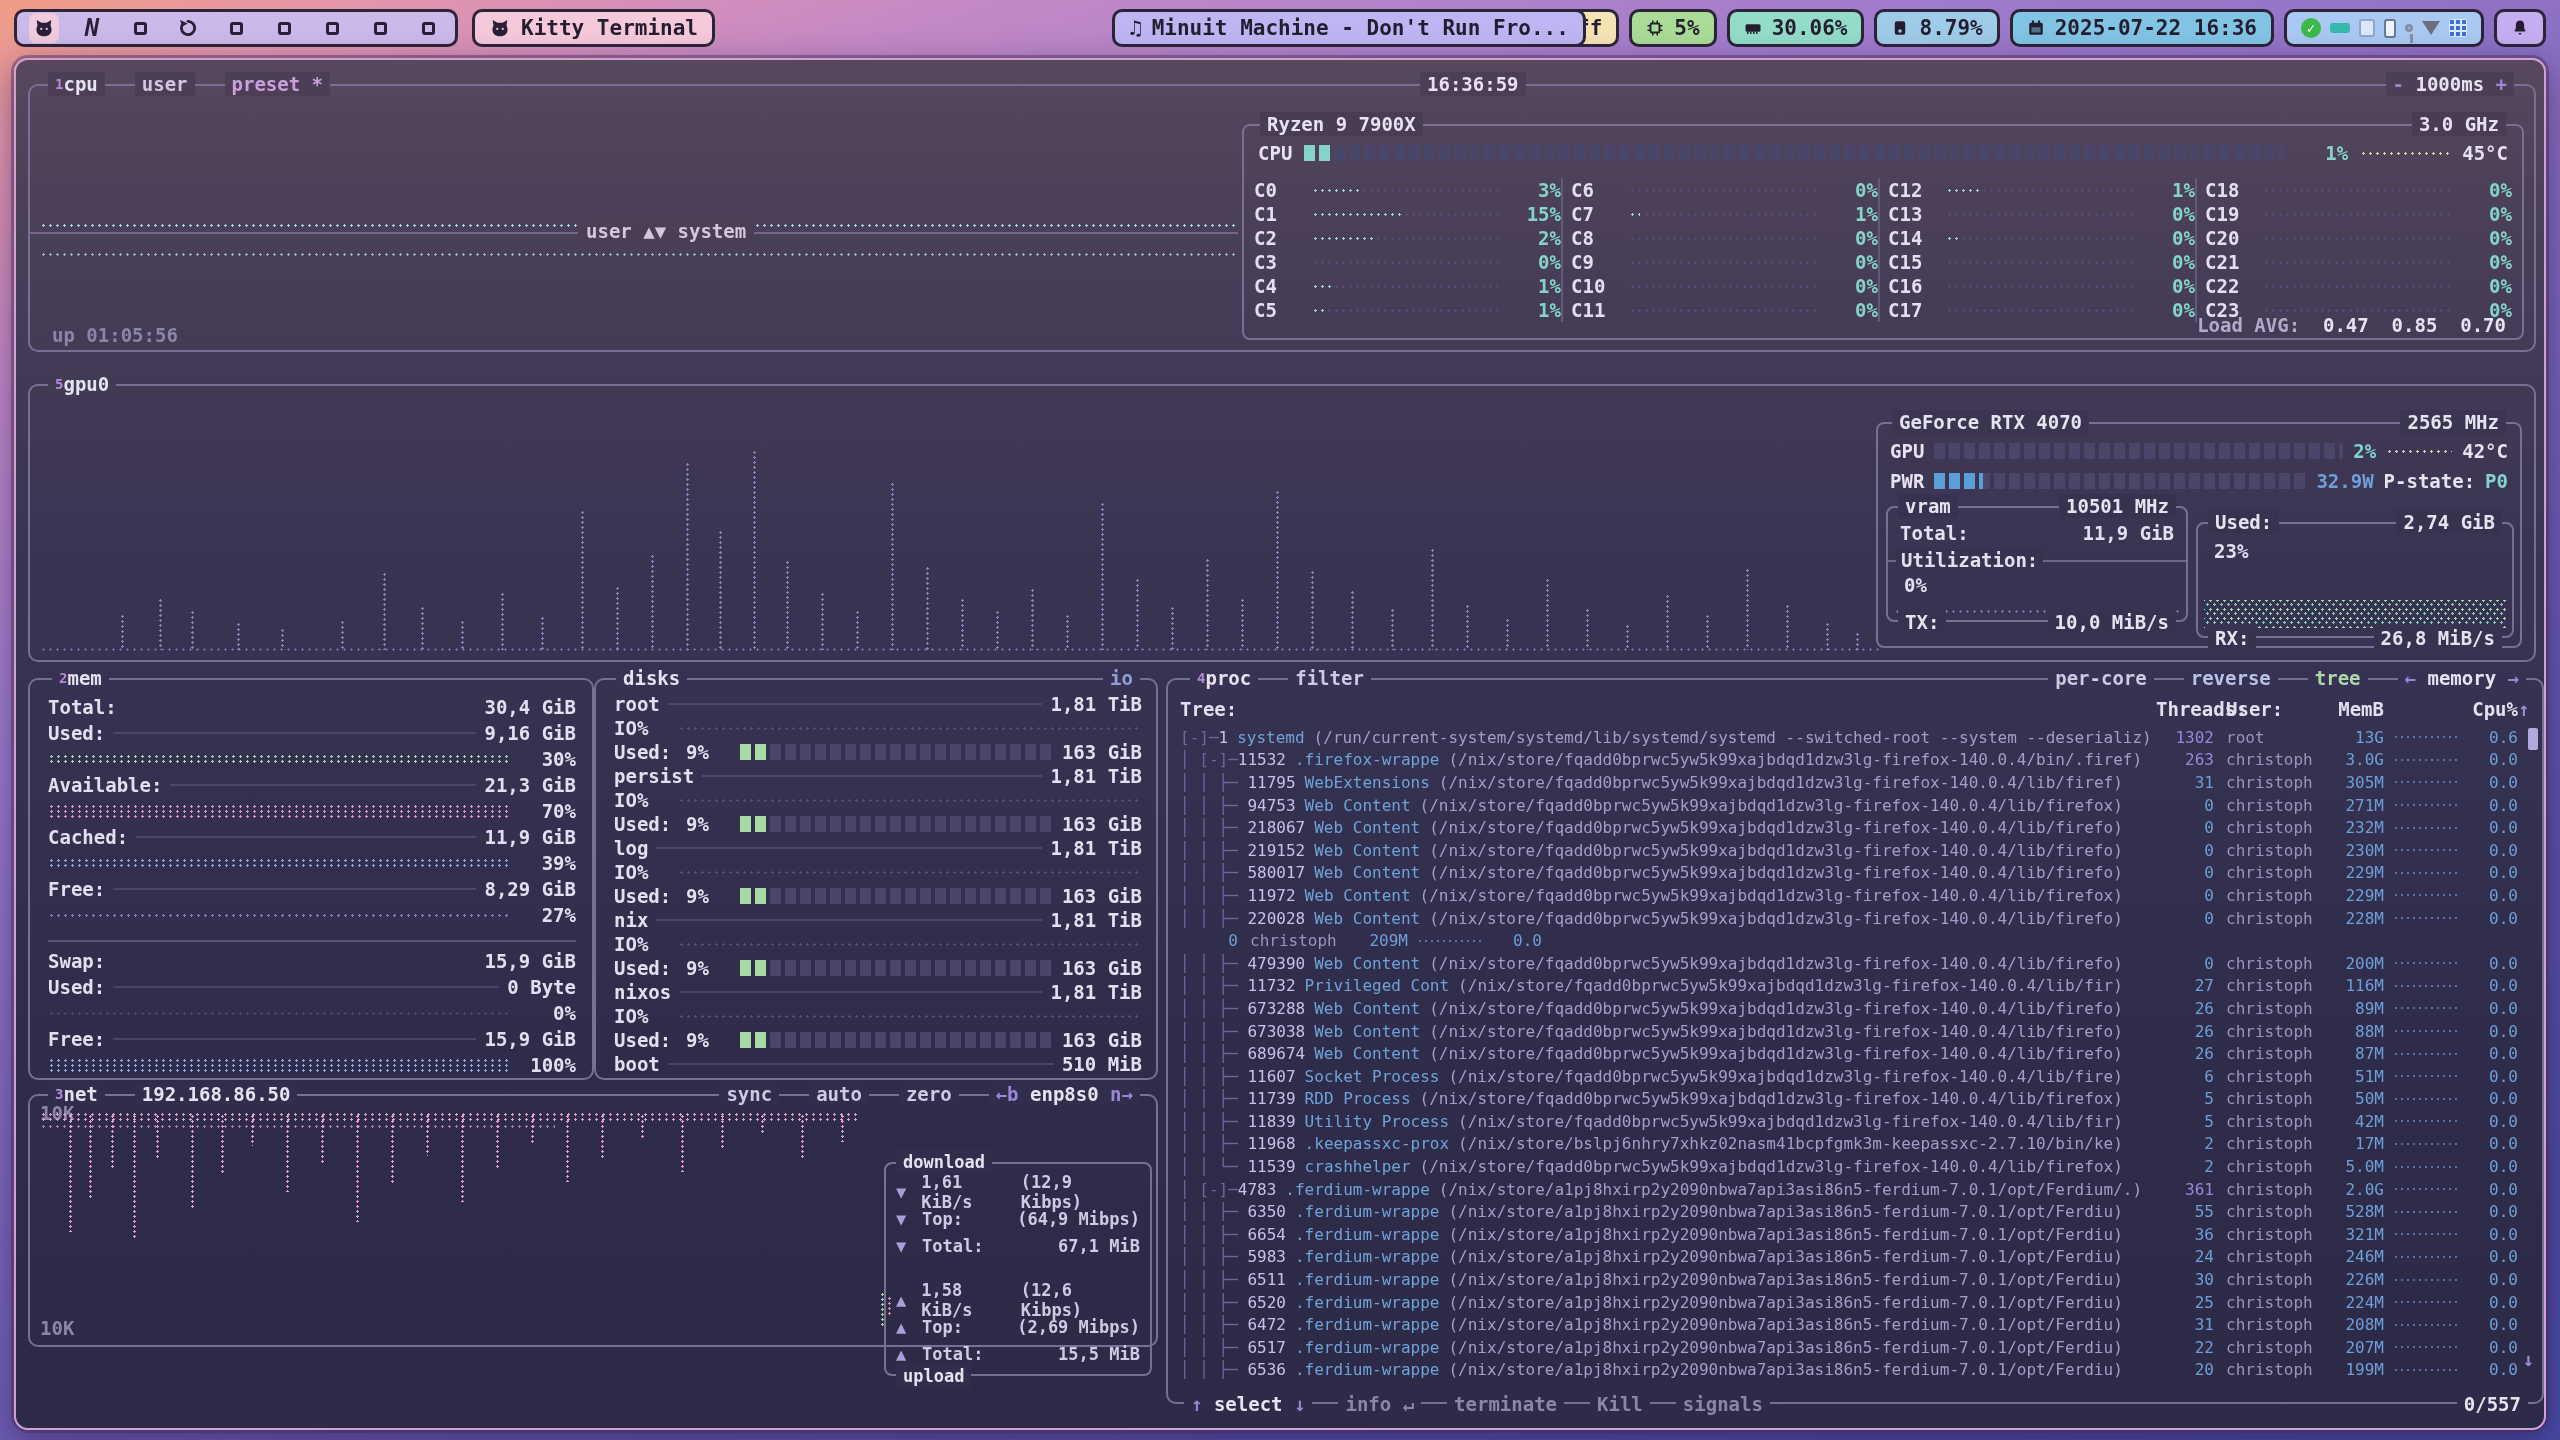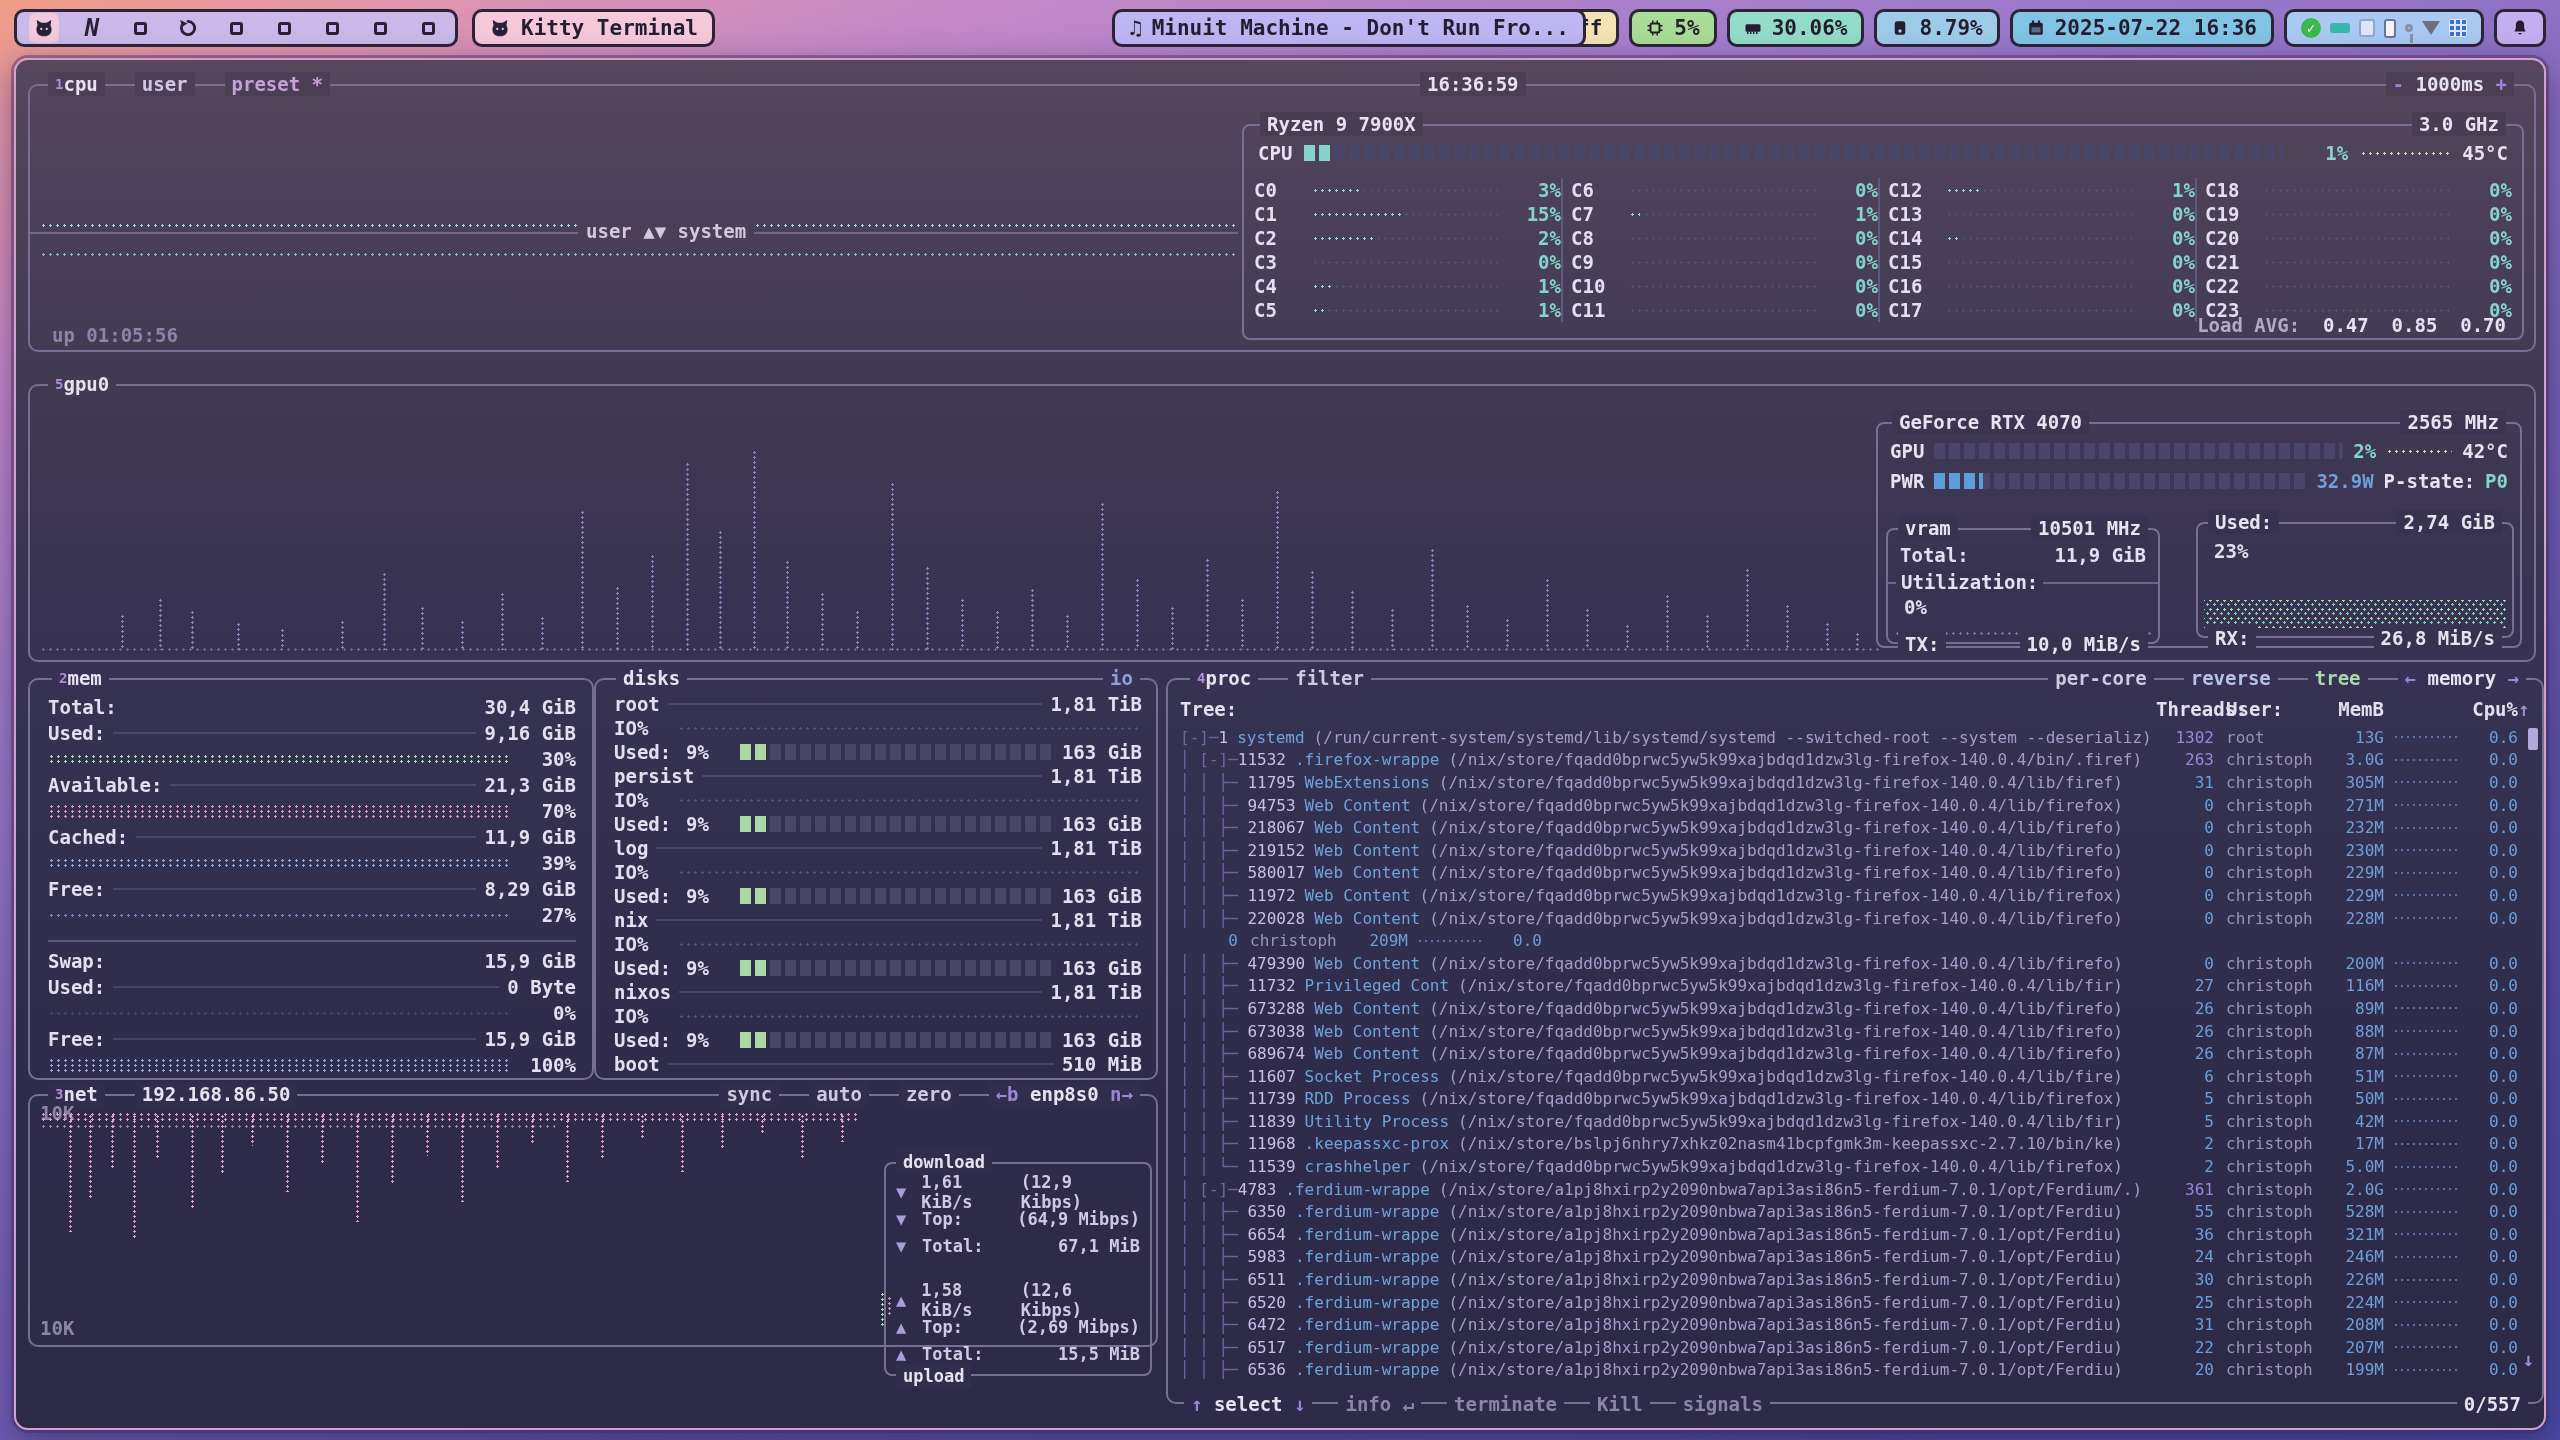--- a/index.html
+++ b/index.html
@@ -497,21 +497,21 @@
         <span class="wt">42°C</span>
       </div>
       <div class="gmrow">
         <span class="wt">PWR</span>
         <span class="blocks" style="--w:13%;--fc:#5b9fd8;"></span>
         <span class="blue" style="font-weight:bold;">32.9W</span>
         <span class="wt">P-state:</span>
         <span class="teal" style="font-weight:bold;">P0</span>
       </div>
 
-      <div class="subbox" style="left:8px;top:104px;width:274px;height:116px;--chip:#37324f;">
+      <div class="subbox" style="left:8px;top:82px;width:302px;height:116px;--chip:#37324f;">
         <div class="tbar" style="left:10px;">
             <span class="chip wt">vram</span>
           </div>
         <div class="tbar" style="right:10px;">
             <span class="chip wt">10501 MHz</span>
           </div>
         <div style="display:flex;padding:14px 12px 0;font-weight:bold;color:#e3dff0;">
             <span>Total:</span>
             <span style="margin-left:auto;">11,9 GiB</span>
           </div>

